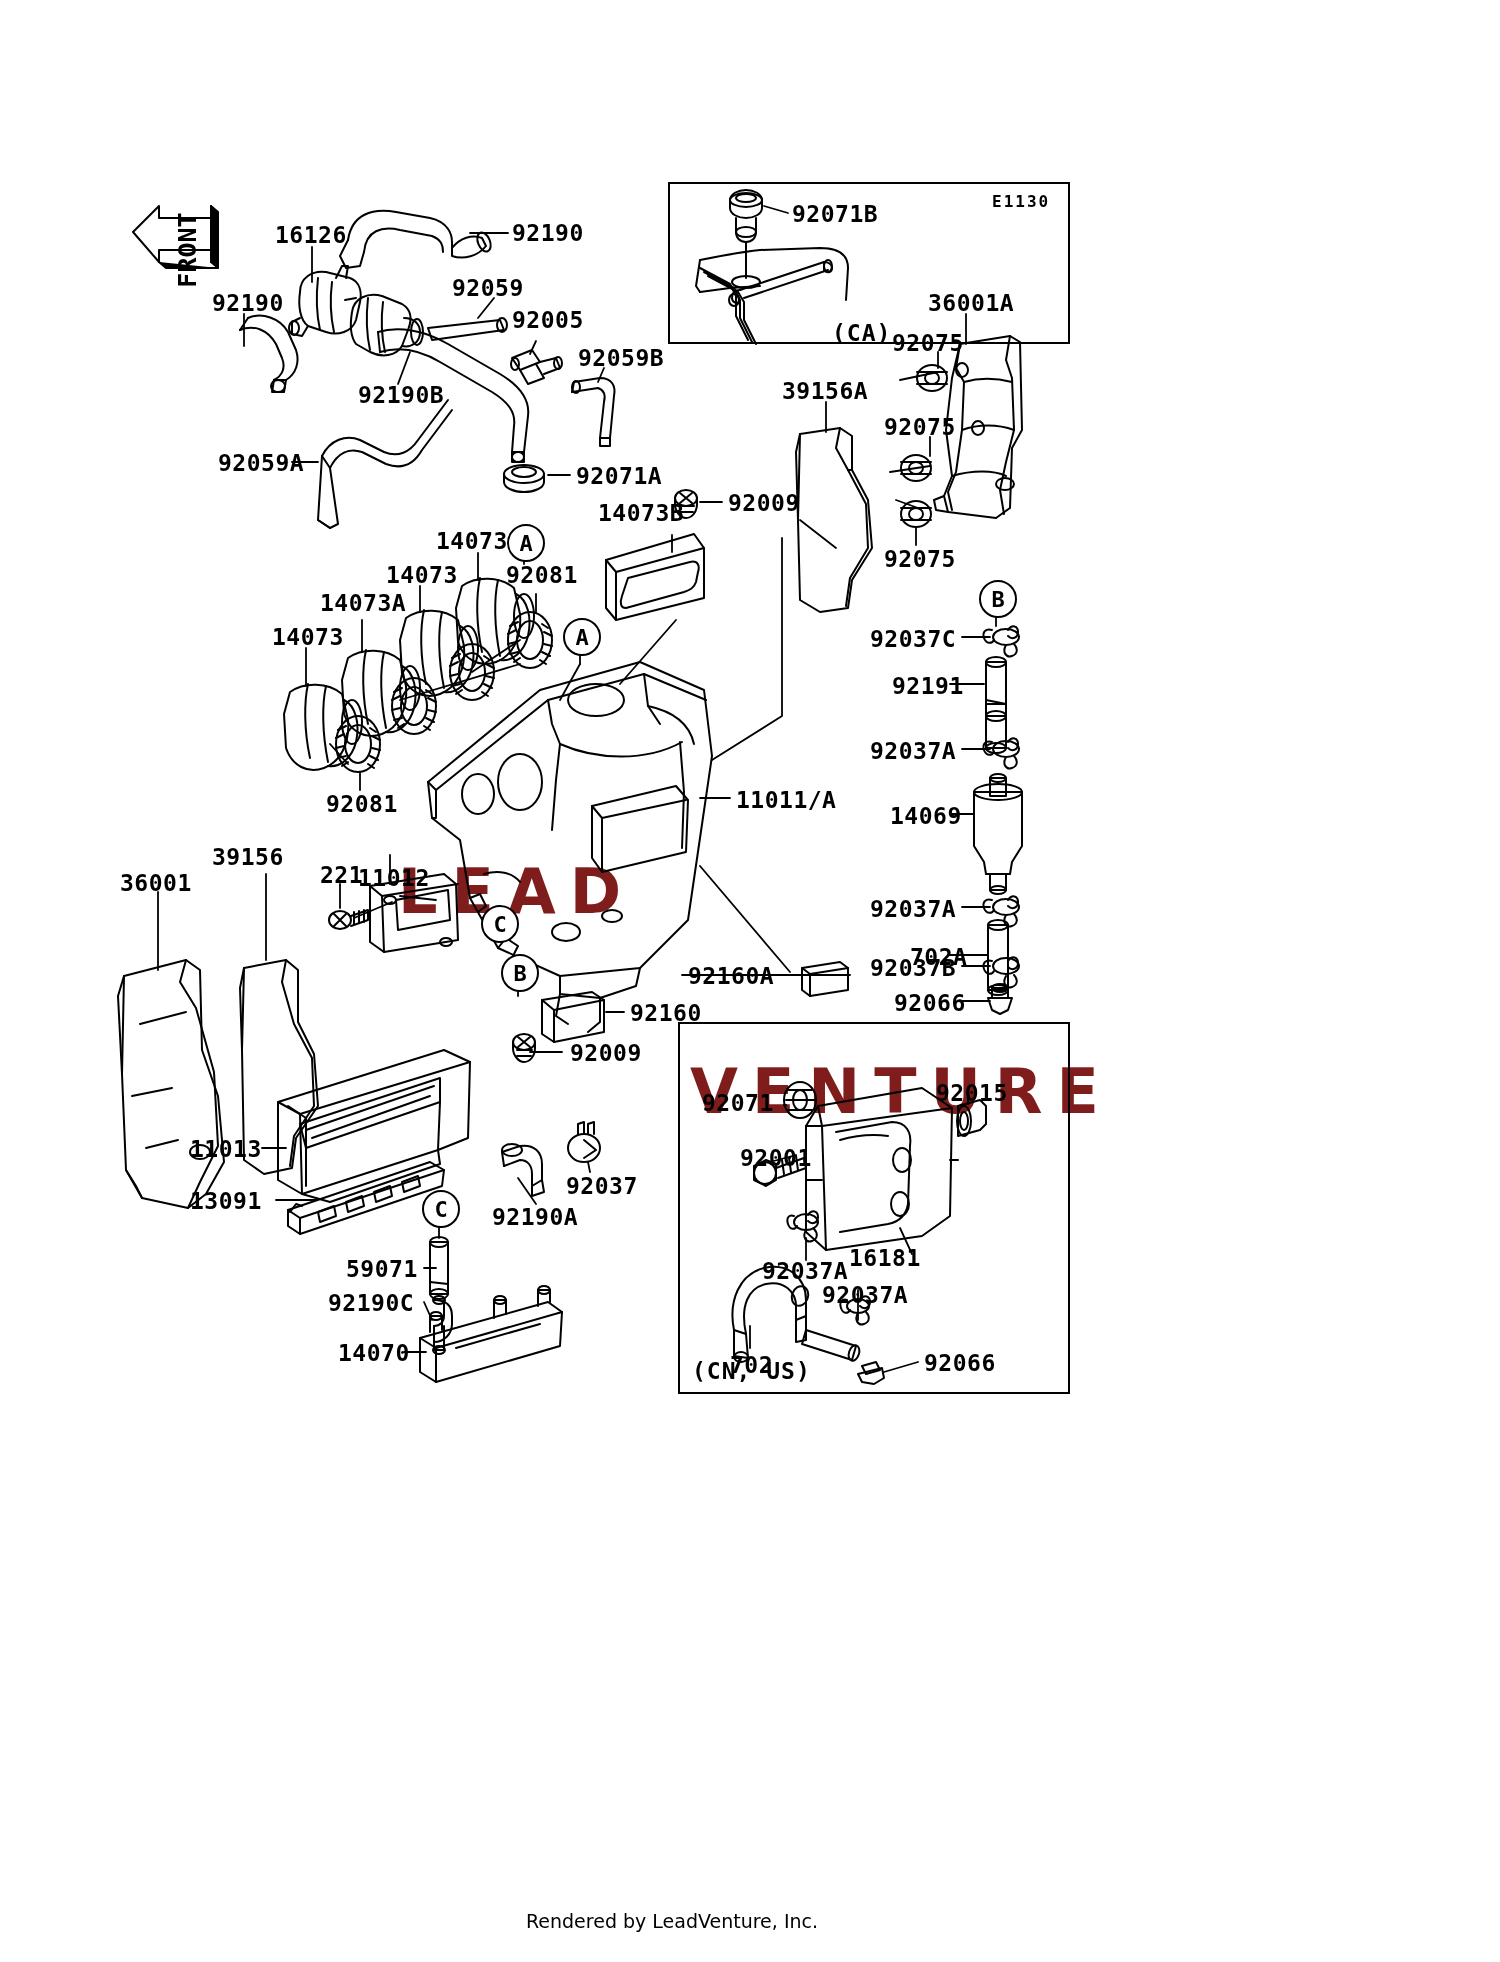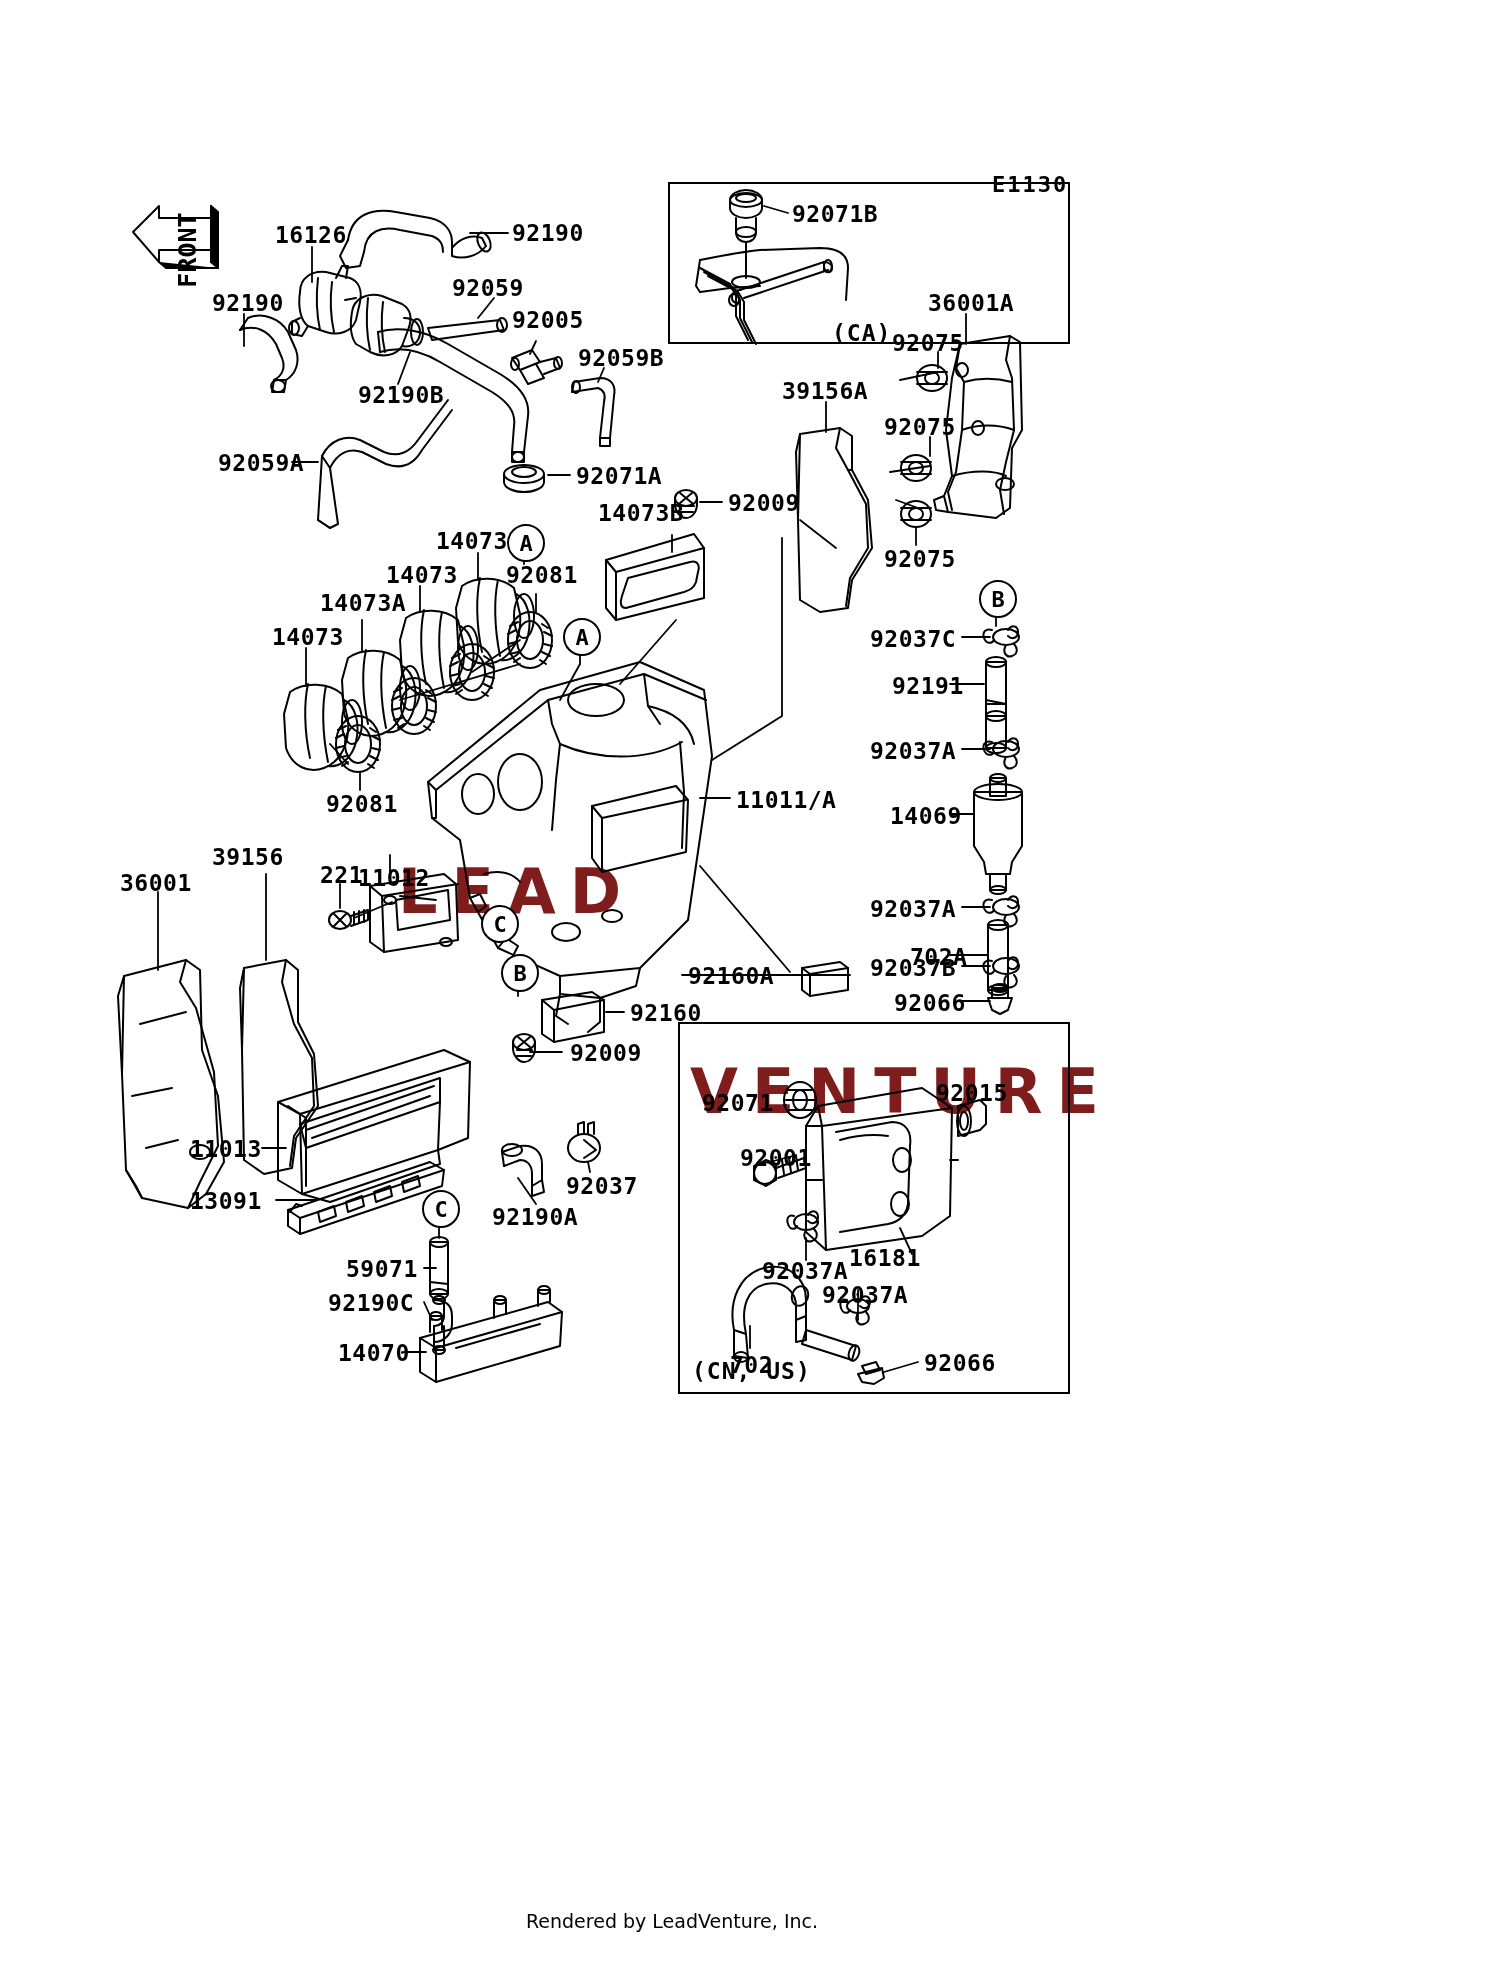--- a/index.html
+++ b/index.html
@@ -1,19 +1,19 @@
 <!DOCTYPE html>
 <html><head>
 <meta charset="utf-8">
 <style>
   html,body{margin:0;padding:0;background:#fff;}
   body{width:1500px;height:1962px;position:relative;font-family:"DejaVu Sans Mono",monospace;overflow:hidden;}
   #stage{position:absolute;left:0;top:0;width:1500px;height:1962px;background:#fff;}
   .lbl{position:absolute;font-family:"DejaVu Sans Mono",monospace;font-weight:bold;font-size:23px;color:#000;white-space:nowrap;letter-spacing:0.5px;}
-  .code{position:absolute;font-family:"DejaVu Sans Mono",monospace;font-weight:bold;font-size:22px;letter-spacing:2px;}
+  .code{position:absolute;font-family:"DejaVu Sans Mono",monospace;font-weight:bold;font-size:16px;letter-spacing:2px;margin-top:20px;}
   .footer{position:absolute;left:0;width:1344px;text-align:center;font-family:"DejaVu Sans",sans-serif;font-size:19px;color:#000;}
   svg.draw{position:absolute;left:0;top:0;width:1500px;height:1962px;pointer-events:none;}
   .wm{position:absolute;font-family:"DejaVu Sans",sans-serif;font-weight:bold;color:#7f1d1d;letter-spacing:14px;font-size:62px;user-select:none;}
   .circref{position:absolute;width:34px;height:34px;border:2.5px solid #000;border-radius:50%;
       display:flex;align-items:center;justify-content:center;font-family:"DejaVu Sans Mono",monospace;
       font-weight:bold;font-size:22px;background:#fff;}
   .box{position:absolute;border:2px solid #000;background:transparent;}
   .boxcap{position:absolute;font-family:"DejaVu Sans Mono",monospace;font-weight:bold;font-size:23px;letter-spacing:1px;}
 </style>
 </head>

